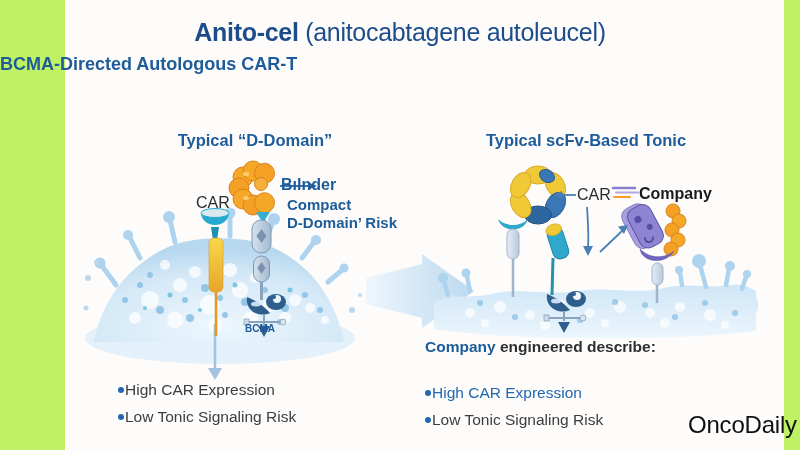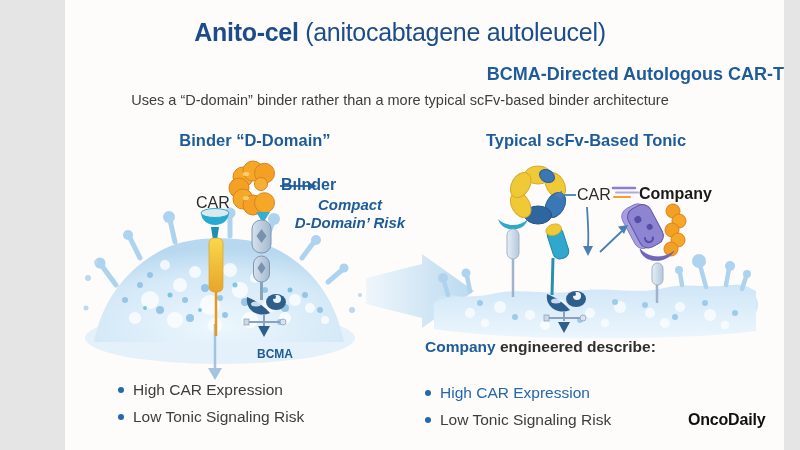--- a/index.html
+++ b/index.html
@@ -1,49 +1,48 @@
 <!DOCTYPE html>
 <html style="--title-blue: #1c4d8a; --heading-blue: #1e5c99; --accent-blue: #2268ae; --body-text: #3d3d3d; --label-dark: #2b2b2b; --logo-black: #101010; --coil-orange: #f5a824; --car-yellow: #f2c335; --car-teal: #29b0d4; --cell-blue: #bddcf2; --bcma-navy: #2d5e8c; --scfv-purple: #8d84d2;"><head>
 <meta charset="utf-8">
 <style>
   html,body{margin:0;padding:0;background:#fff;}
-  .canvas{position:relative;width:800px;height:450px;background:#e5e5e5;overflow:hidden;
+  .canvas{position:relative;width:800px;height:450px;background:#bef264;overflow:hidden;
           font-family:"Liberation Sans",sans-serif;}
   .slide-bg{position:absolute;left:65px;top:0;width:719px;height:450px;background:#fdfcfb;}
   .abs{position:absolute;}
   .title-line{left:0;top:18px;width:800px;text-align:center;font-size:25px;letter-spacing:-0.3px;color:var(--title-blue,#1c4d8a);}
   .title-bold{font-weight:bold;}
-  .subtitle{left:0;top:64px;width:784px;text-align:right;font-size:18px;font-weight:bold;color:var(--heading-blue,#1e5c99);}
+  .subtitle{left:0;top:54px;width:784px;text-align:left;font-size:18px;font-weight:bold;color:var(--heading-blue,#1e5c99);}
   .tagline{left:0;top:92px;width:800px;text-align:center;font-size:14.5px;color:var(--body-text,#3a3a3a);}
   .panel-heading{font-size:16.5px;font-weight:bold;color:var(--heading-blue,#1e5c99);text-align:center;}
   .lbl-dark{font-size:16px;color:var(--label-dark,#2b2b2b);}
   .lbl-blue-bold{font-weight:bold;color:var(--heading-blue,#1e5c99);}
-  .bullet-row{display:flex;align-items:center;gap:9px;}
+  .bullet-row{display:flex;align-items:center;gap:1px;}
   .dot{width:6px;height:6px;border-radius:50%;background:var(--accent-blue,#2a6db4);flex:0 0 auto;}
   .b-dark{font-size:15px;color:var(--body-text,#3d3d3d);}
   .b-accent{font-size:15.5px;color:var(--accent-blue,#2268ae);}
   .rt-lead{font-size:15.5px;font-weight:bold;color:#2f2f2f;}
   .rt-lead .accent{color:var(--heading-blue,#1e5c99);}
   .rt-line{font-size:15.5px;color:var(--body-text,#3d3d3d);}
-  .logo{font-size:16px;font-weight:bold;color:var(--logo-black,#101010);letter-spacing:-0.2px;}
+  .logo{font-size:24px;font-weight:normal;color:var(--logo-black,#101010);letter-spacing:-0.2px;}
   svg{display:block;}
 </style>
 </head>
 <body>
 
 <div class="canvas">
   <div class="slide-bg"></div>
 
   <div class="abs title-line">
     <span class="title-bold">Anito-cel</span><span> (anitocabtagene autoleucel)</span>
   </div>
   <div class="abs subtitle">BCMA-Directed Autologous CAR-T</div>
-  <div class="abs tagline">Uses a “D-domain” binder rather than a more typical scFv-based binder architecture</div>
-
-  <div class="abs panel-heading" style="left:90px;top:131px;width:330px;">Binder “D-Domain”</div>
+
+  <div class="abs panel-heading" style="left:90px;top:131px;width:330px;">Typical “D-Domain”</div>
   <div class="abs panel-heading" style="left:430px;top:131px;width:312px;">Typical scFv-Based Tonic</div>
 
   <svg class="abs" style="left:80px;top:150px;" width="340" height="235" viewBox="0 0 340 235">
     <defs>
       <radialGradient id="cellGradL" cx="50%" cy="85%" r="75%">
         <stop offset="0%" stop-color="#edf7fd"></stop>
           <stop offset="70%" stop-color="#d3e8f7"></stop>
           <stop offset="100%" stop-color="#b7d8ef"></stop>
       </radialGradient>
       <linearGradient id="yGradL" x1="0" y1="0" x2="0" y2="1">
@@ -181,25 +180,25 @@
     </g>
 
     <g>
       <line x1="200" y1="36" x2="228" y2="36" stroke="#2563a8" stroke-width="1.8"></line>
       <path d="M228,32.3 L228,39.7 L237,36 Z" fill="#2563a8"></path>
     </g>
   </svg>
 
   <div class="abs lbl-dark" style="left:196px;top:194px;">CAR</div>
   <div class="abs lbl-blue-bold" style="left:281px;top:176px;font-size:16px;">Bılnder</div>
-  <div class="abs lbl-blue-bold" style="left:287px;top:196px;width:126px;text-align:center;font-size:15px;line-height:18px;font-style:italic;">
+  <div class="abs lbl-blue-bold" style="left:287px;top:196px;width:126px;font-size:15px;line-height:18px;">
     <div>Compact</div>
     <div>D-Domain’ Risk</div>
   </div>
-  <div class="abs lbl-blue-bold" style="left:245px;top:347px;width:60px;text-align:center;font-size:12px;">BCMA</div>
+  <div class="abs lbl-blue-bold" style="left:245px;top:323px;width:60px;text-align:left;font-size:10px;">BCMA</div>
 
   <div class="abs" style="left:118px;top:381px;">
     <div class="bullet-row" style="margin-bottom:9px;">
       <span class="dot"></span>
       <span class="b-dark" style="font-size:15.5px;">High CAR Expression</span>
     </div>
     <div class="bullet-row">
       <span class="dot"></span>
       <span class="b-dark" style="font-size:15.5px;">Low Tonic Signaling Risk</span>
     </div>

